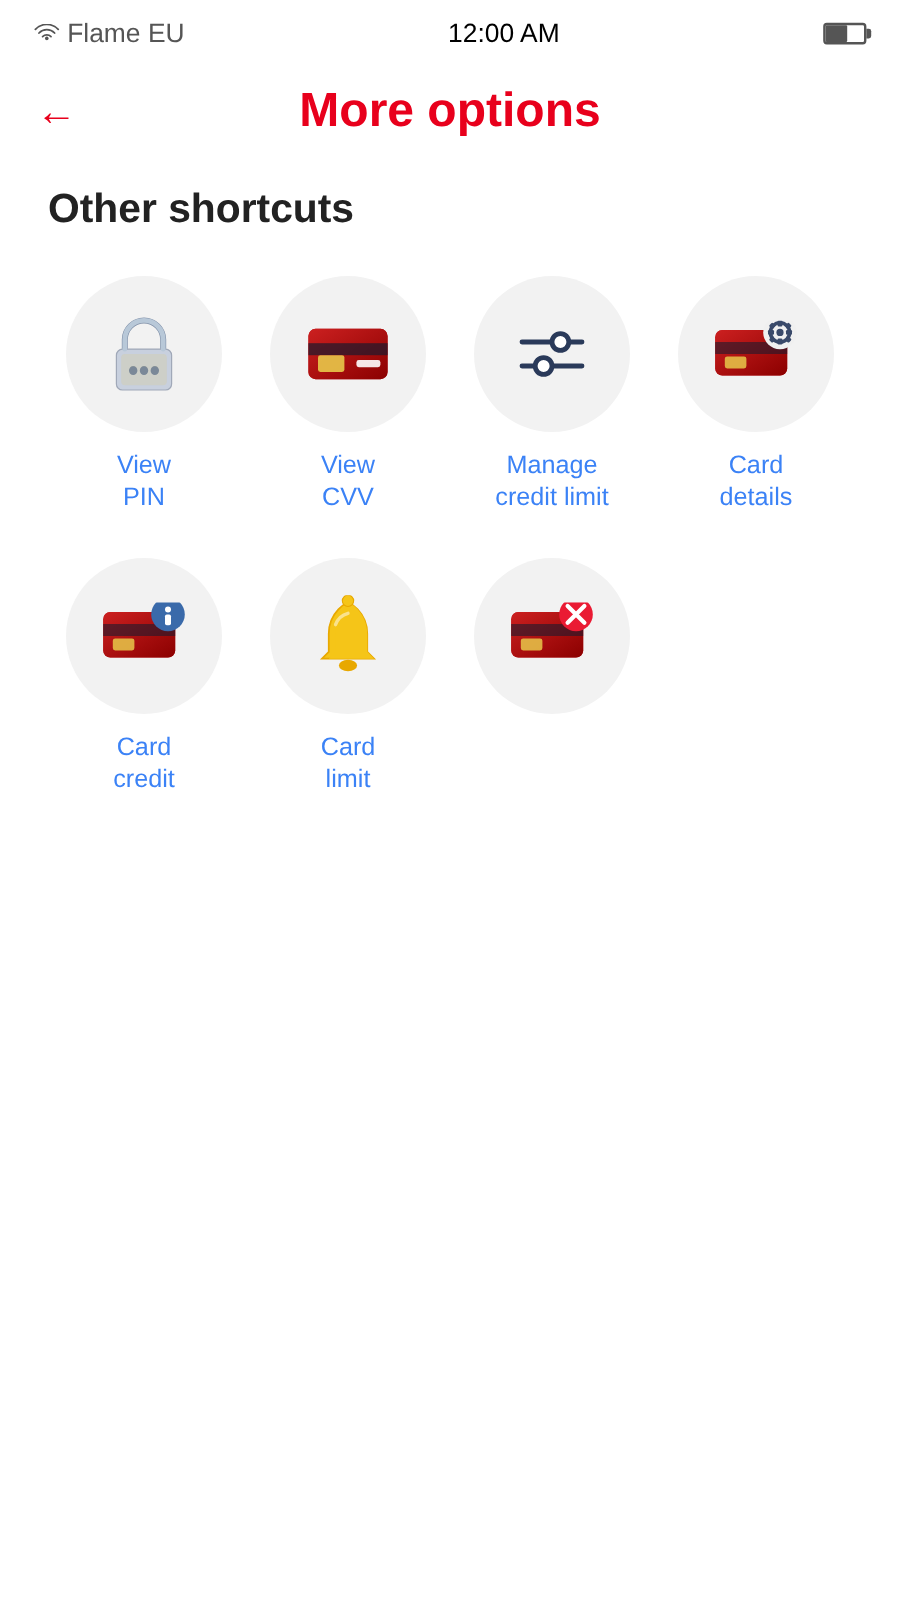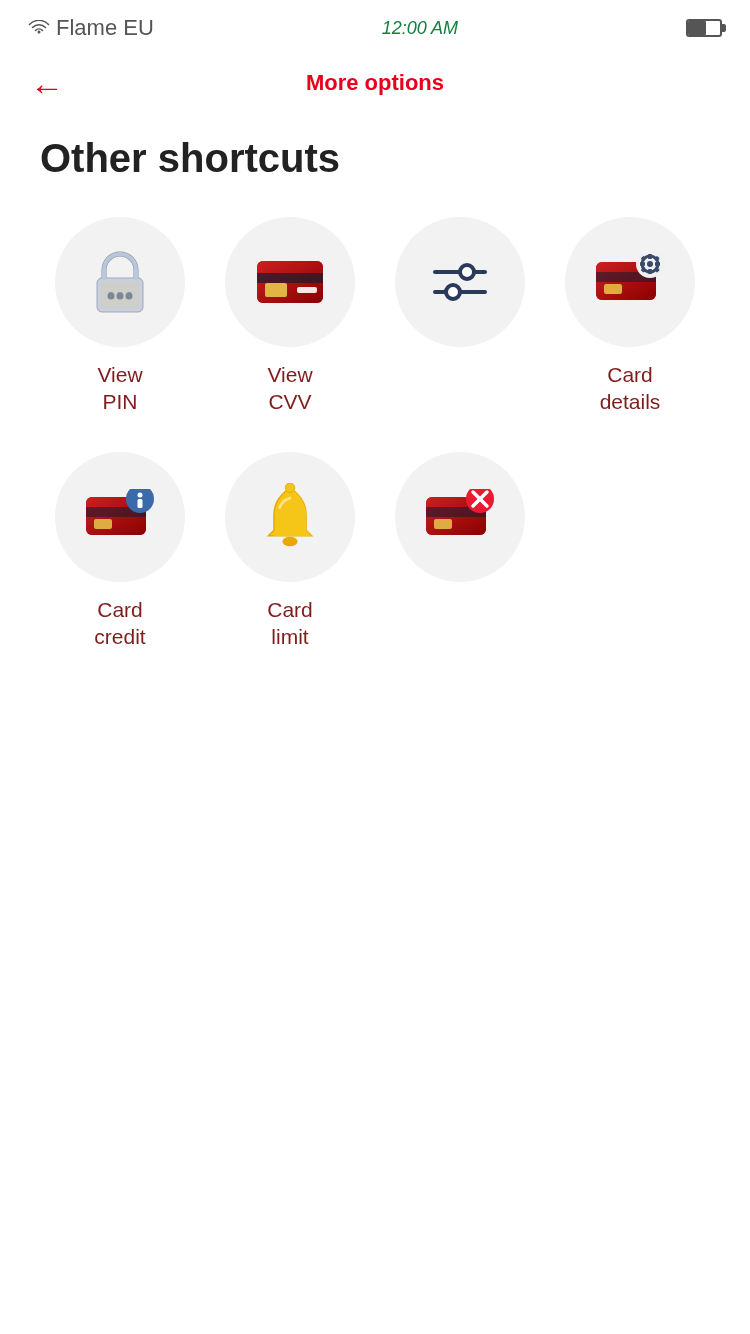--- a/index.html
+++ b/index.html
@@ -21,24 +21,23 @@
       height: 50px;
     }
     .status-left {
       display: flex;
       align-items: center;
       gap: 6px;
       color: #555;
       font-size: 22px;
     }
     .status-center {
-      font-size: 18px;
-      color: #15803d;
+      font-size: 22px;
+      color: #000000;
       font-weight: 500;
-      font-style: italic;
     }
     .status-right {
       display: flex;
       align-items: center;
     }
     .battery {
       width: 36px;
       height: 18px;
       border: 2px solid #555;
       border-radius: 3px;
@@ -73,31 +72,31 @@
     }
     .back-button {
       position: absolute;
       left: 30px;
       color: #e8001c;
       font-size: 34px;
       cursor: pointer;
       line-height: 1;
     }
     .header-title {
-      font-size: 22px;
+      font-size: 40px;
       font-weight: 700;
       color: #e8001c;
     }
 
     
     .section {
       padding: 20px 40px 30px 40px;
     }
     .section-title {
-      font-size: 40px;
+      font-size: 34px;
       font-weight: 700;
       color: #222;
       margin-bottom: 36px;
     }
 
     
     .shortcuts-grid {
       display: grid;
       grid-template-columns: repeat(4, 1fr);
       row-gap: 36px;
@@ -117,21 +116,21 @@
       height: 130px;
       border-radius: 50%;
       background: #f2f2f2;
       display: flex;
       align-items: center;
       justify-content: center;
     }
 
     .shortcut-label {
       font-size: 21px;
-      color: #7f1d1d;
+      color: #3b82f6;
       text-align: center;
       line-height: 1.3;
     }
 
     
     svg { display: block; }
   </style>
 </head>
 <body>
 
@@ -218,20 +217,24 @@
 
     <div class="shortcut-item">
       <div class="shortcut-icon-wrap">
         <svg width="62" height="52" viewBox="0 0 62 52">
           <line x1="6" y1="16" x2="56" y2="16" stroke="#2a3a5a" stroke-width="4" stroke-linecap="round"></line>
           <line x1="6" y1="36" x2="56" y2="36" stroke="#2a3a5a" stroke-width="4" stroke-linecap="round"></line>
           <circle cx="38" cy="16" r="7" fill="white" stroke="#2a3a5a" stroke-width="4"></circle>
           <circle cx="24" cy="36" r="7" fill="white" stroke="#2a3a5a" stroke-width="4"></circle>
         </svg>
       </div>
+      <div class="shortcut-label">
+        <span>Manage</span><br>
+        <span>credit limit</span>
+      </div>
     </div>
 
     <div class="shortcut-item">
       <div class="shortcut-icon-wrap">
         <svg width="72" height="56" viewBox="0 0 72 56">
           <rect x="2" y="8" width="60" height="38" rx="6" fill="#c0232a"></rect>
           <defs>
             <linearGradient id="cardgrad2" x1="0" y1="0" x2="1" y2="1">
               <stop offset="0%" stop-color="#cc2020"></stop>
               <stop offset="100%" stop-color="#8b0000"></stop>

